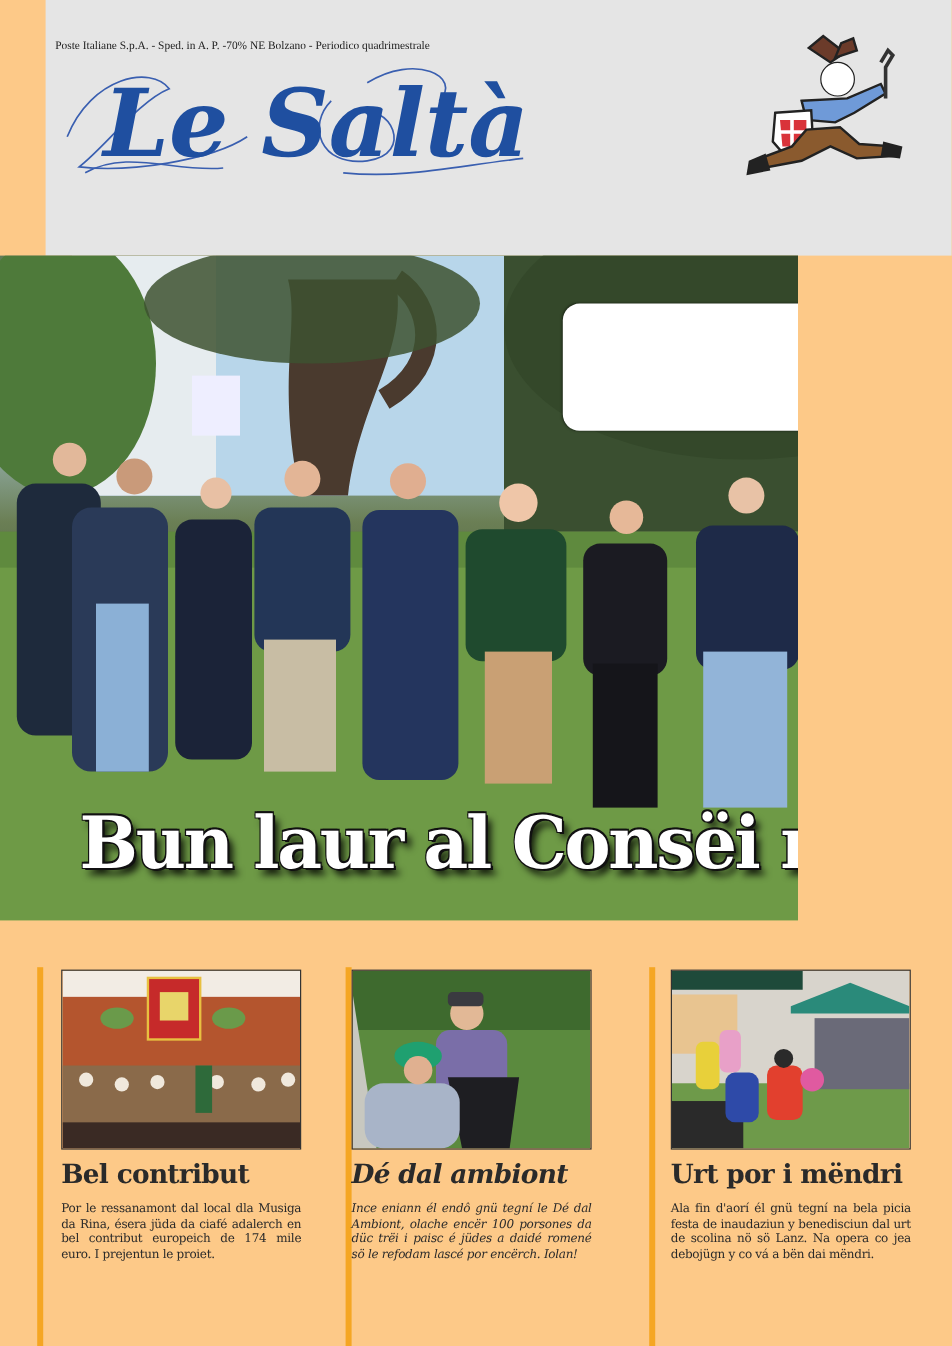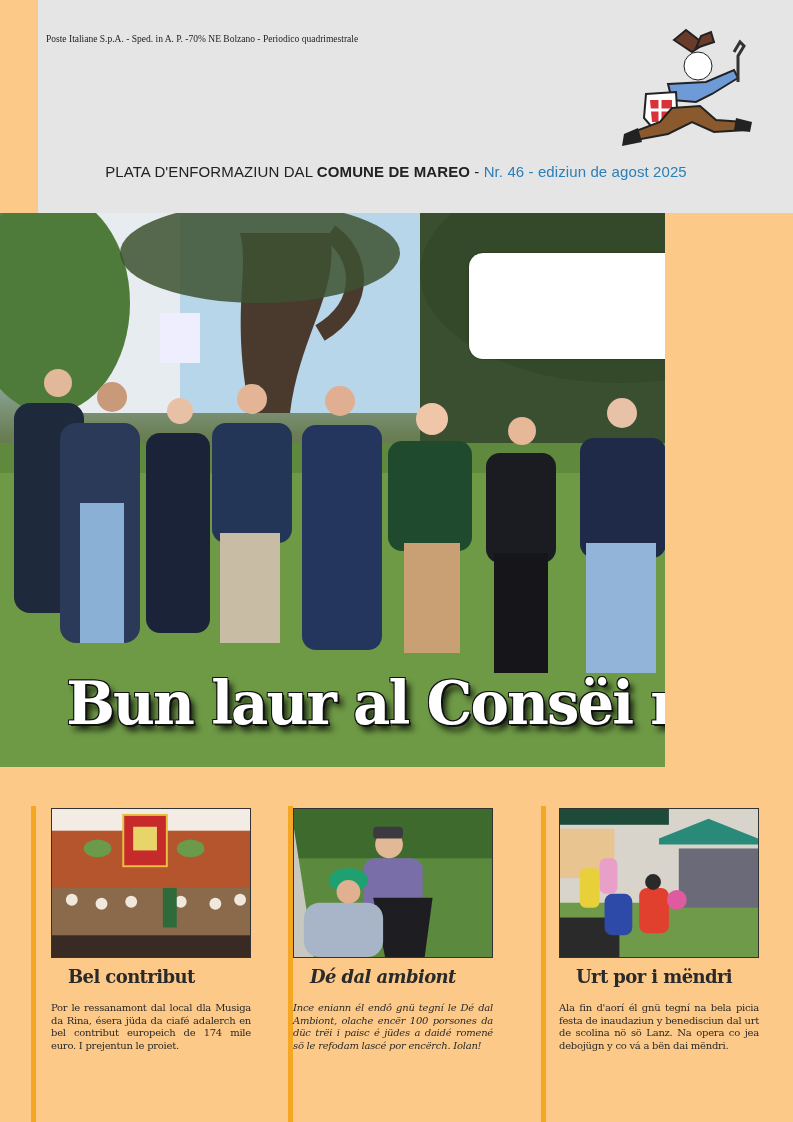--- a/index.html
+++ b/index.html
@@ -25,53 +25,62 @@
   .hero-box { position: absolute; left: 469px; top: 40px; width: 282px; height: 106px; background: #fff; border-radius: 14px; box-shadow: 0 0 2px rgba(0,0,0,0.5); }
   .hero-title { position: absolute; left: 0; width: 793px; top: 455px; text-align: center;
     font-family: "DejaVu Serif", serif; font-weight: bold; font-size: 60px; color: #fff; letter-spacing: -2px;
     text-shadow: 2px 2px 0 #111, -1px -1px 0 #111, 1px -1px 0 #111, -1px 1px 0 #111, 5px 6px 6px rgba(0,0,0,0.8); transform: scaleX(0.96); }
 
   
   .col { position: absolute; top: 806px; height: 316px; }
   .col .bar { position: absolute; left: 0; top: 0; width: 5px; height: 316px; background: #f5a623; }
   .col .photo { position: absolute; top: 2px; width: 200px; height: 150px; border: 1px solid #333; overflow: hidden; }
   .col .photo svg { width: 100%; height: 100%; display: block; }
-  .col h2 { position: absolute; top: 160px; font-family: "DejaVu Serif", serif; font-weight: bold; font-size: 18px; color: #2a2a2a; letter-spacing: -0.6px; white-space: nowrap; margin-left: 17px; }
+  .col h2 { position: absolute; top: 160px; font-family: "DejaVu Serif", serif; font-weight: bold; font-size: 22px; color: #2a2a2a; letter-spacing: -0.6px; white-space: nowrap; }
   .col p { position: absolute; top: 196px; width: 200px; font-family: "DejaVu Serif", serif; font-size: 10px; line-height: 12.6px; color: #2a2a2a; text-align: justify; letter-spacing: -0.25px; }
 
   .col1 { left: 31px; } .col1 .photo, .col1 h2, .col1 p { left: 20px; }
   .col2 { left: 288px; } .col2 .photo, .col2 h2, .col2 p { left: 5px; font-style: italic; }
   .col3 { left: 541px; } .col3 .photo, .col3 h2, .col3 p { left: 18px; }
 </style>
 </head>
 <body>
 
 <div class="header">
   <div class="postal">Poste Italiane S.p.A. - Sped. in A. P. -70% NE Bolzano - Periodico quadrimestrale</div>
 
+  <div class="masthead">
+    <svg viewBox="0 0 560 112">
+      <g fill="none" stroke="#3a5fb0" stroke-width="1.4">
+        <path d="M10 70 C 30 20, 80 10, 95 30 C 70 40, 40 80, 20 95 C 60 100, 130 90, 160 70"></path>
+        <path d="M25 100 C 60 80, 100 100, 140 96"></path>
+        <path d="M230 40 C 210 60, 220 95, 260 90 C 300 85, 280 40, 250 50"></path>
+        <path d="M240 100 C 290 105, 330 95, 390 88"></path>
+        <path d="M260 25 C 300 0, 340 20, 320 40"></path>
+      </g>
+      <text x="40" y="86" font-family="DejaVu Serif, serif" font-style="italic" font-weight="bold" font-size="78" fill="#1f4fa0">Le Saltà</text>
+    </svg>
+  </div>
 
   <div class="mascot">
     <svg viewBox="0 0 140 134">
       <path d="M58 18 L70 8 L88 22 L76 30 Z" fill="#6b3b2a" stroke="#222" stroke-width="2"></path>
       <path d="M80 26 L85 14 L95 10 L98 20 Z" fill="#6b3b2a" stroke="#222" stroke-width="2"></path>
       <circle cx="82" cy="44" r="14" fill="#fff" stroke="#222" stroke-width="1"></circle>
       <path d="M52 62 L90 60 L118 48 L122 56 L96 72 L80 80 L56 78 Z" fill="#6f9ad8" stroke="#222" stroke-width="2"></path>
       <path d="M118 30 L124 20 L128 24 L122 34 L122 60" fill="none" stroke="#333" stroke-width="3"></path>
       <path d="M30 72 L60 70 L62 104 L42 112 L28 96 Z" fill="#fff" stroke="#222" stroke-width="2"></path>
       <path d="M34 78 L56 78 L56 100 L36 100 Z" fill="#d9333a"></path>
       <path d="M44 78 L44 100 M34 88 L56 88" stroke="#fff" stroke-width="3"></path>
       <path d="M56 86 L84 84 L100 98 L128 100 L130 108 L98 110 L76 100 L52 112 L20 118 L12 112 L44 100 Z" fill="#8a5a2e" stroke="#222" stroke-width="2"></path>
       <path d="M8 112 L22 106 L26 120 L6 124 Z" fill="#222"></path>
       <path d="M120 96 L136 100 L134 110 L118 108 Z" fill="#222"></path>
     </svg>
   </div>
 
-  <div class="subtitle">
-    <span>PLATA D'ENFORMAZIUN DAL </span><b>COMUNE DE MAREO</b><span> - </span><span class="issue">Nr. 46 - ediziun de agost 2025</span>
-  </div>
 </div>
 
 <div class="hero">
   <svg class="hero-svg" viewBox="0 0 793 554" preserveAspectRatio="none">
 
     <rect x="60" y="0" width="420" height="200" fill="#b8d6ea"></rect>
     <rect x="60" y="0" width="120" height="200" fill="#e6ecef"></rect>
     <rect x="160" y="100" width="40" height="50" fill="#eef"></rect>
 
     <ellipse cx="50" cy="90" rx="80" ry="110" fill="#4e7a3a"></ellipse>

